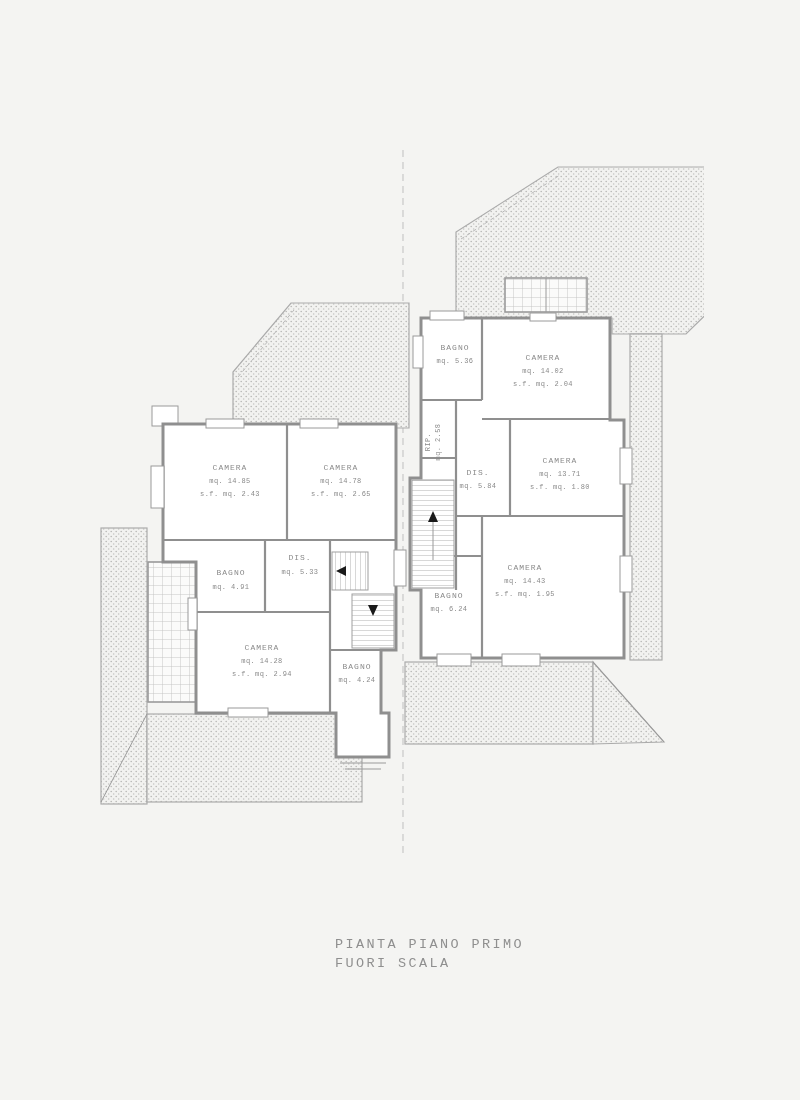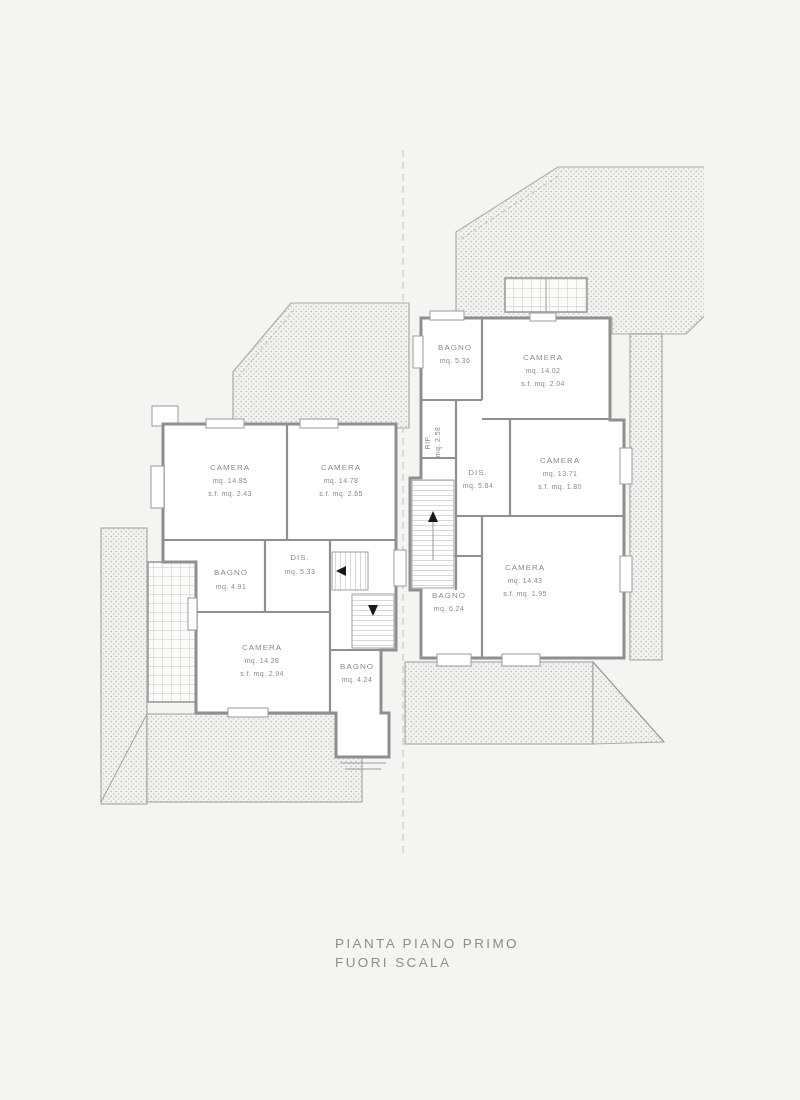--- a/index.html
+++ b/index.html
@@ -1,17 +1,17 @@
 <!DOCTYPE html>
 <html><head>
 <meta charset="utf-8">
 <style>
   html,body{margin:0;padding:0;}
   body{width:800px;height:1100px;background:#f4f4f2;font-family:"Liberation Sans",sans-serif;}
-  .page{position:relative;width:704px;height:1100px;background:#f4f4f2;overflow:hidden;}
+  .page{position:relative;width:704px;height:1100px;background:#f4f4f2;overflow:hidden;font-family:Liberation Mono, monospace;}
   svg{position:absolute;top:0;left:0;}
   .wall-outer{fill:#ffffff;stroke:#8f8f8f;stroke-width:3;}
   .wall-inner{stroke:#8f8f8f;stroke-width:2.2;fill:none;}
   .roof{fill:url(#roofPat);stroke:#ababab;stroke-width:1.2;}
   .tilefill{fill:url(#tilePat);stroke:#9a9a9a;stroke-width:1.6;}
   .stairV{fill:url(#stairVPat);stroke:#9f9f9f;stroke-width:1;}
   .stairH{fill:url(#stairHPat);stroke:#9f9f9f;stroke-width:1;}
   .win{fill:#ffffff;stroke:#9a9a9a;stroke-width:1;}
   .dash{stroke:#bfbfbf;stroke-width:1;stroke-dasharray:7 5;fill:none;}
   .dash2{stroke:#b8b8b8;stroke-width:1;stroke-dasharray:4 3;fill:none;}

